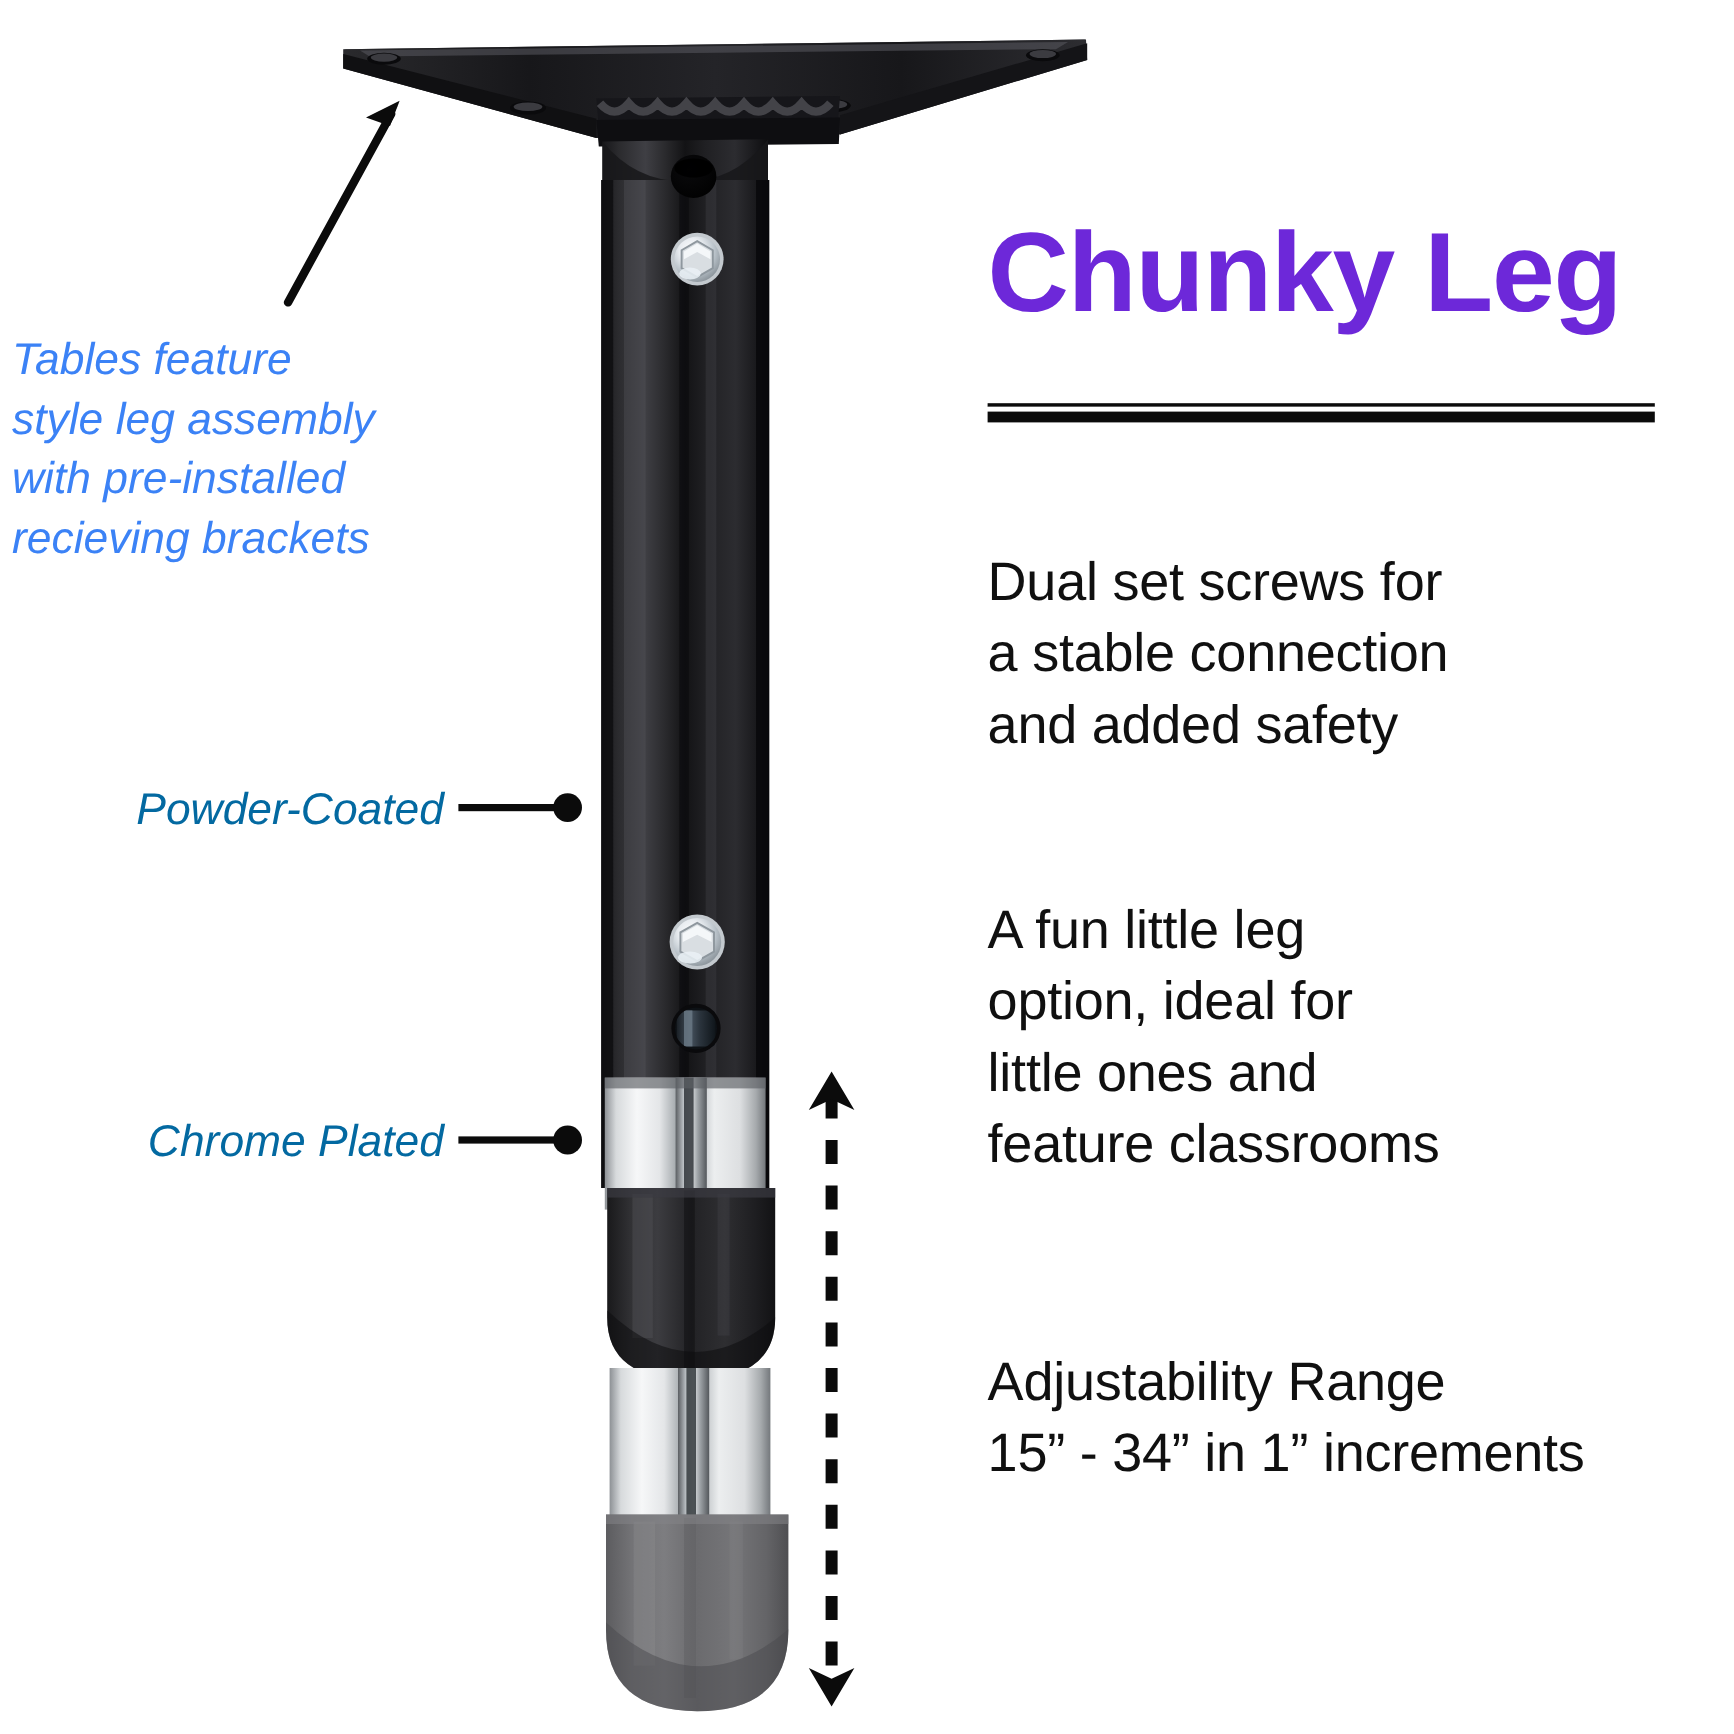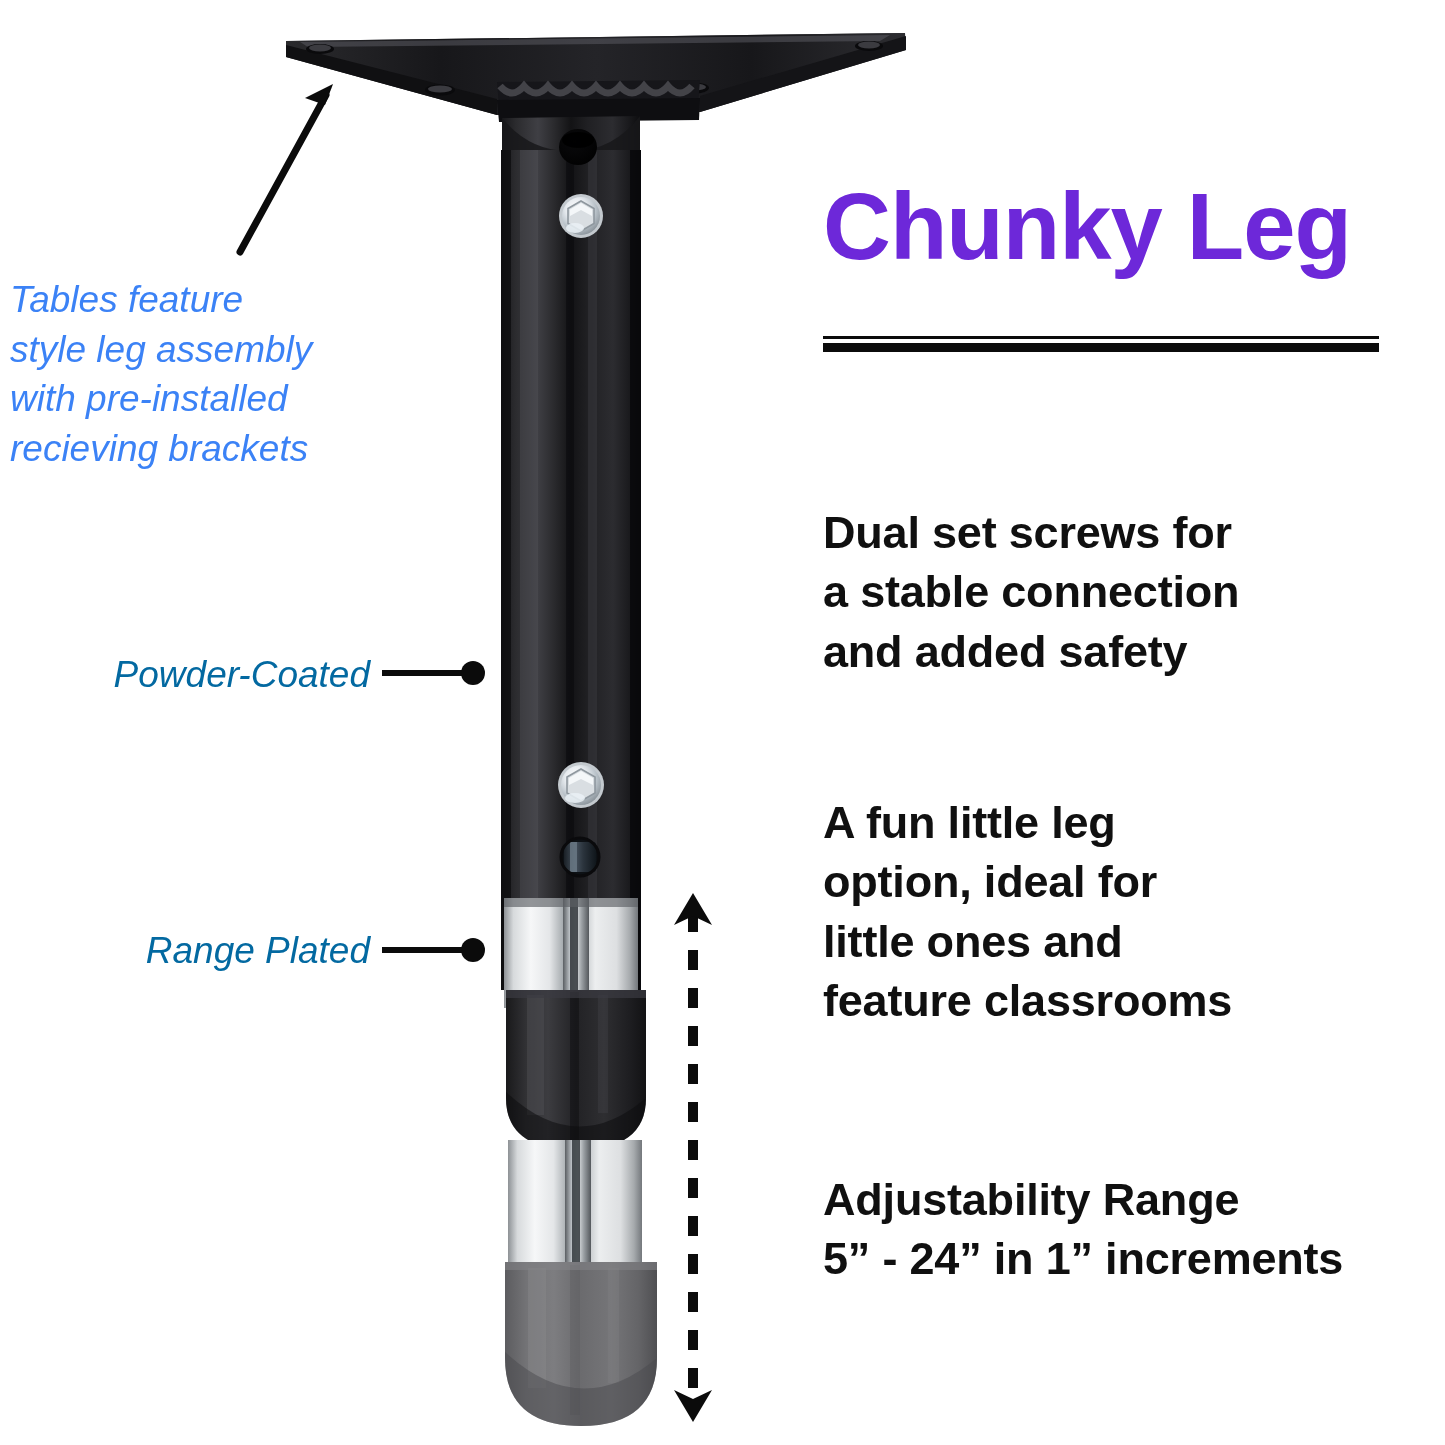--- a/index.html
+++ b/index.html
@@ -46,25 +46,24 @@
   }
   #title-rules .rule-thick {
     height: 9px;
     background: #0b0b0b;
   }
 
   .body-block {
     position: absolute;
     left: 823px;
     font-size: 45px;
-    font-weight: 700;
+    font-weight: 400;
     line-height: 1.32;
     color: #101010;
     letter-spacing: -0.2px;
-    margin-top: 48px;
   }
   #block-screws { top: 455px; width: 580px; }
   #block-style  { top: 745px; width: 580px; }
   #block-range  { top: 1122px; width: 600px; }
   .body-block .ln { display: block; white-space: nowrap; }
 
   
   #callout-assembly {
     position: absolute;
     left: 10px;
@@ -344,21 +343,21 @@
     <span class="ln">Tables feature</span>
     <span class="ln">style leg assembly</span>
     <span class="ln">with pre-installed</span>
     <span class="ln">recieving brackets</span>
   </div>
 
   <div class="leader-label" id="label-powder">Powder-Coated</div>
   <div class="leader-line" id="leader-powder"></div>
   <div class="leader-dot" id="dot-powder"></div>
 
-  <div class="leader-label" id="label-chrome">Range Plated</div>
+  <div class="leader-label" id="label-chrome">Chrome Plated</div>
   <div class="leader-line" id="leader-chrome"></div>
   <div class="leader-dot" id="dot-chrome"></div>
 
   <div id="title">Chunky Leg</div>
   <div id="title-rules">
     <div class="rule-thin"></div>
     <div class="rule-gap"></div>
     <div class="rule-thick"></div>
   </div>
 
@@ -370,16 +369,16 @@
 
   <div class="body-block" id="block-style">
     <span class="ln">A fun little leg</span>
     <span class="ln">option, ideal for</span>
     <span class="ln">little ones and</span>
     <span class="ln">feature classrooms</span>
   </div>
 
   <div class="body-block" id="block-range">
     <span class="ln">Adjustability Range</span>
-    <span class="ln">5” - 24” in 1” increments</span>
+    <span class="ln">15” - 34” in 1” increments</span>
   </div>
 
 </div>
 
 </body></html>

